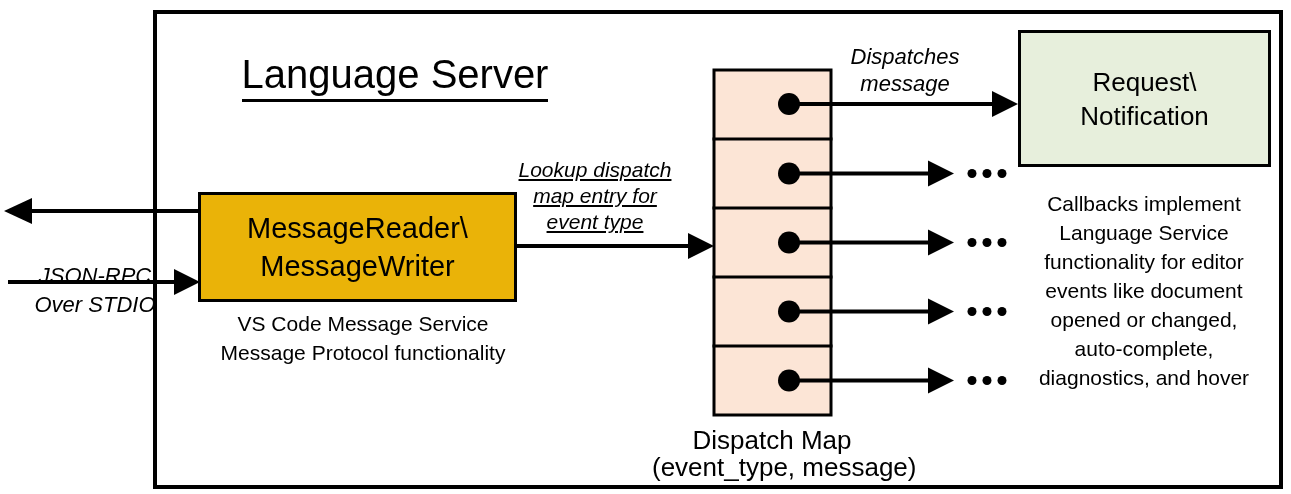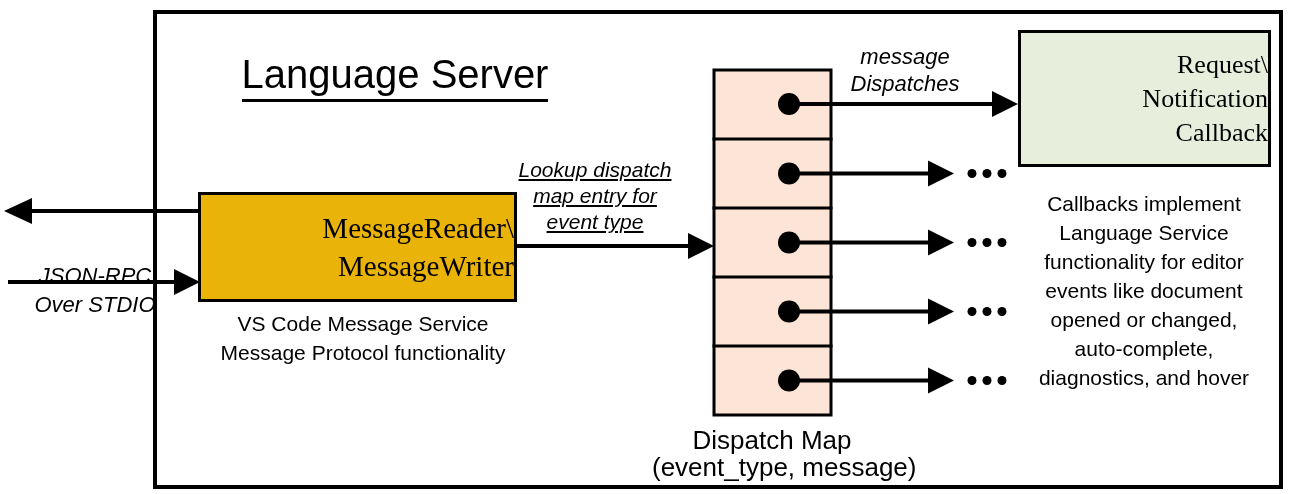--- a/index.html
+++ b/index.html
@@ -28,25 +28,24 @@
   #diagram-svg {
     left: 0; top: 0;
     width: 1291px; height: 494px;
     z-index: 3;
   }
   .node-box {
     box-sizing: border-box;
     border: 3px solid #000;
     display: flex;
     flex-direction: column;
-    align-items: flex-end;
+    align-items: center;
     justify-content: center;
     text-align: center;
     z-index: 2;
-    font-family: Liberation Serif, serif;
   }
   #reader-box {
     left: 198px; top: 192px;
     width: 319px; height: 110px;
     font-size: 29px;
     line-height: 38px;
   }
   #callback-box {
     left: 1018px; top: 30px;
     width: 253px; height: 137px;
@@ -87,21 +86,20 @@
   <div class="abs" id="outer-box"></div>
 
   <div class="abs node-box" id="reader-box" style="background-color: #eab308;">
     <div>MessageReader\</div>
     <div>MessageWriter</div>
   </div>
 
   <div class="abs node-box" id="callback-box" style="background-color: rgb(231, 239, 220);">
     <div>Request\</div>
     <div>Notification</div>
-    <div>Callback</div>
   </div>
 
   <svg class="abs" id="diagram-svg" viewBox="0 0 1291 494" xmlns="http://www.w3.org/2000/svg">
 
     <g>
       <rect x="714" y="70" width="117" height="345" fill="#fce5d6" stroke="#000" stroke-width="3" style="fill: rgb(252, 229, 214);"></rect>
       <line x1="712.5" y1="139" x2="832.5" y2="139" stroke="#000" stroke-width="3"></line>
       <line x1="712.5" y1="208" x2="832.5" y2="208" stroke="#000" stroke-width="3"></line>
       <line x1="712.5" y1="277" x2="832.5" y2="277" stroke="#000" stroke-width="3"></line>
       <line x1="712.5" y1="346" x2="832.5" y2="346" stroke="#000" stroke-width="3"></line>
@@ -187,22 +185,22 @@
     <div>Message Protocol functionality</div>
   </div>
 
   <div class="abs label italic" id="lookup-label">
     <div>Lookup dispatch</div>
     <div>map entry for</div>
     <div>event type</div>
   </div>
 
   <div class="abs label italic" id="dispatches-label">
+    <div>Dispatches</div>
     <div>message</div>
-    <div>Dispatches</div>
   </div>
 
   <div class="abs label" id="callback-caption">
     <div>Callbacks implement</div>
     <div>Language Service</div>
     <div>functionality for editor</div>
     <div>events like document</div>
     <div>opened or changed,</div>
     <div>auto-complete,</div>
     <div>diagnostics, and hover</div>

